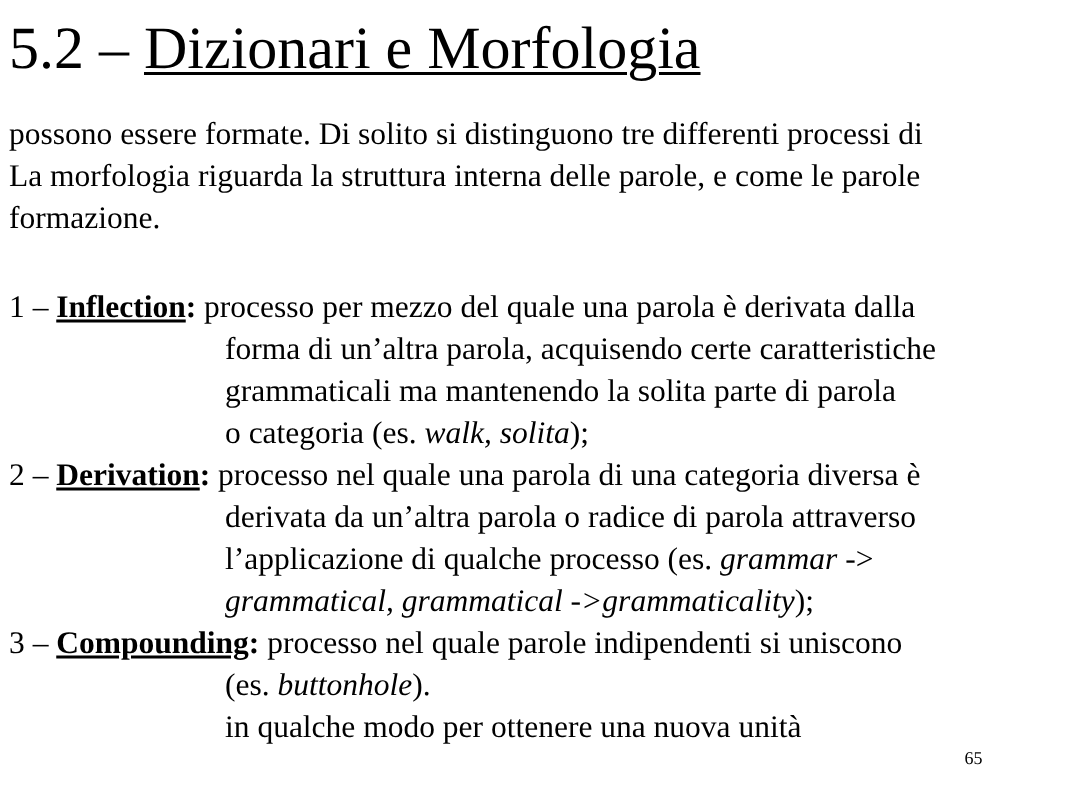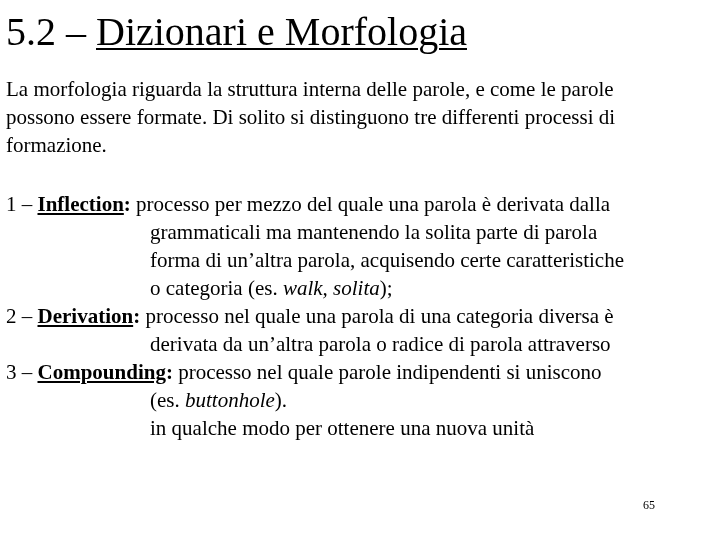--- a/index.html
+++ b/index.html
@@ -80,37 +80,39 @@
       font-size: 12px;
       line-height: 14px;
     }
   </style>
 </head>
 <body>
 
 <h1 class="slide-title"><span>5.2 – </span><span class="title-text">Dizionari e Morfologia</span></h1>
 
 <p class="intro">
+  <span class="line">possono essere formate. Di solito si distinguono tre differenti processi di</span>
   <span class="line">La morfologia riguarda la struttura interna delle parole, e come le parole</span>
-  <span class="line">possono essere formate. Di solito si distinguono tre differenti processi di</span>
   <span class="line">formazione.</span>
 </p>
 
 <div class="list">
 
   <div class="list-item">
     <span class="line"><span>1 – </span><span class="term">Inflection</span><span class="colon">:</span><span> processo per mezzo del quale una parola è derivata dalla</span></span>
+    <span class="line cont">forma di un’altra parola, acquisendo certe caratteristiche</span>
     <span class="line cont">grammaticali ma mantenendo la solita parte di parola</span>
-    <span class="line cont">forma di un’altra parola, acquisendo certe caratteristiche</span>
     <span class="line cont"><span>o categoria (es. </span><span class="ex">walk, solita</span><span>);</span></span>
   </div>
 
   <div class="list-item">
     <span class="line"><span>2 – </span><span class="term">Derivation</span><span class="colon">:</span><span> processo nel quale una parola di una categoria diversa è</span></span>
     <span class="line cont">derivata da un’altra parola o radice di parola attraverso</span>
+    <span class="line cont"><span>l’applicazione di qualche processo (es. </span><span class="ex">grammar</span><span> -&gt;</span></span>
+    <span class="line cont"><span class="ex">grammatical, grammatical</span><span class="ex"> -&gt;</span><span class="ex">grammaticality</span><span>);</span></span>
   </div>
 
   <div class="list-item">
     <span class="line"><span>3 – </span><span class="term">Compounding</span><span class="colon">:</span><span> processo nel quale parole indipendenti si uniscono</span></span>
     <span class="line cont"><span>(es. </span><span class="ex">buttonhole</span><span>).</span></span>
     <span class="line cont">in qualche modo per ottenere una nuova unità</span>
   </div>
 
 </div>
 

